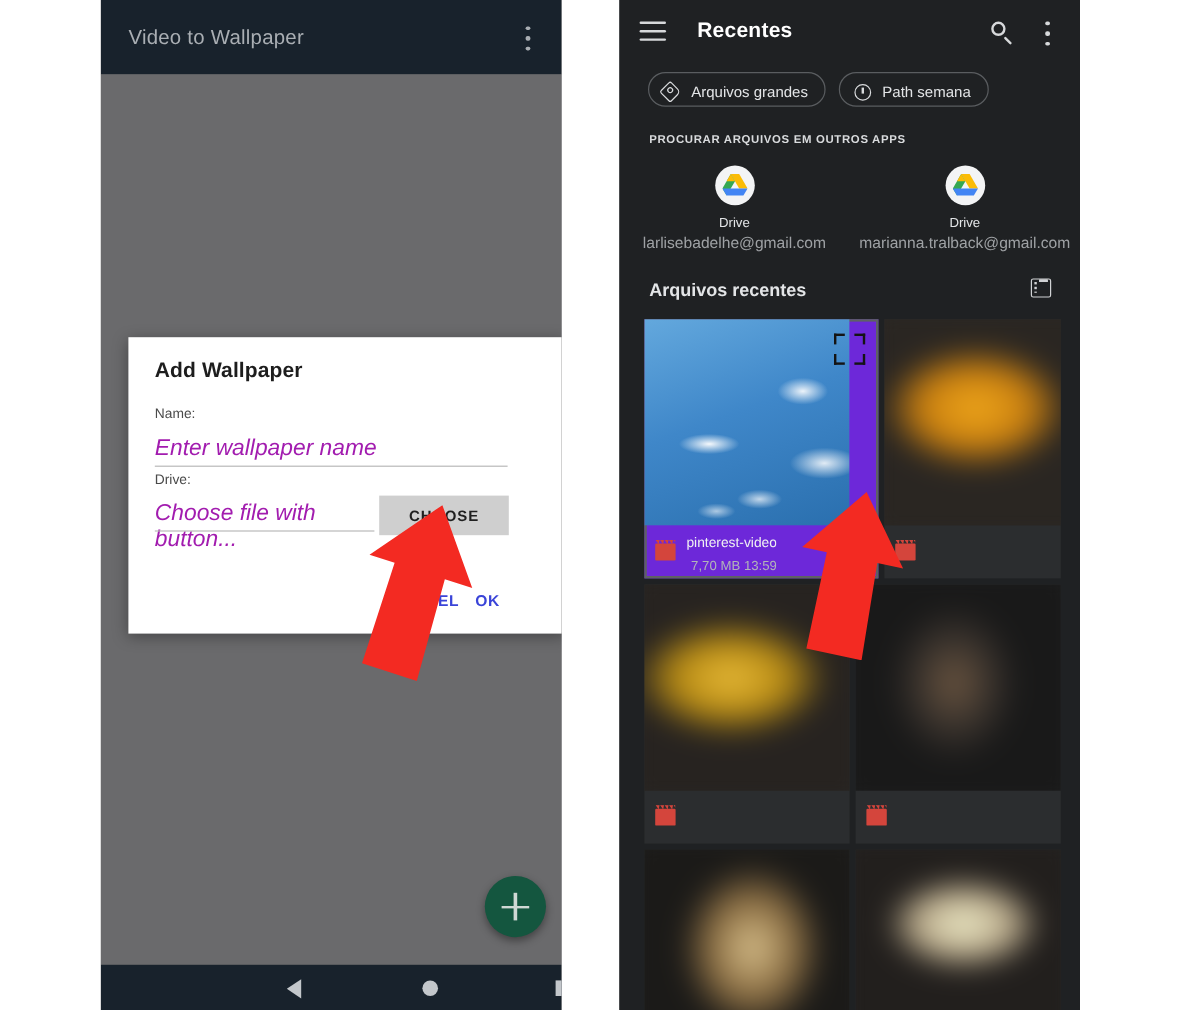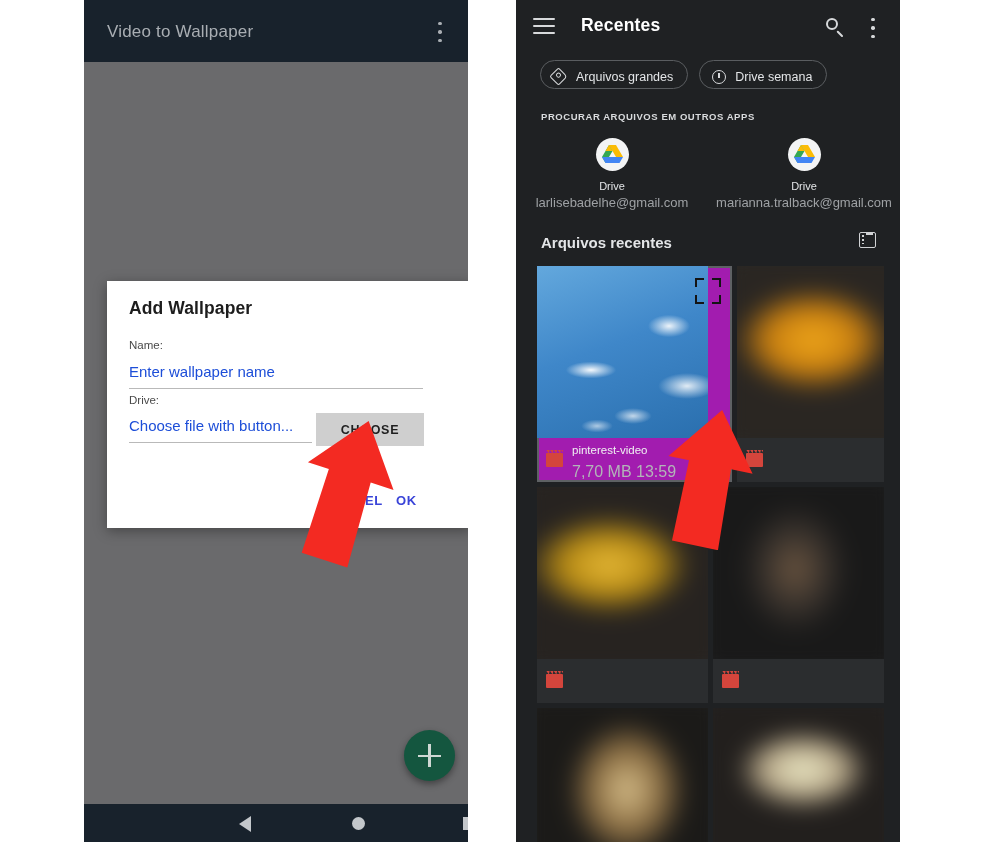--- a/index.html
+++ b/index.html
@@ -14,21 +14,21 @@
   .appbar-overflow{position:absolute;right:18px;top:21px;width:20px;height:22px;display:flex;flex-direction:column;justify-content:space-between;align-items:center;padding:1px 0;box-sizing:border-box;}
   .appbar-overflow i{display:block;width:3.4px;height:3.4px;border-radius:50%;background:#a9aeb3;}
   .scrim{position:absolute;left:0;top:62px;width:384px;height:742px;background:#6a6a6c;}
 
   
   .dialog{position:absolute;left:23px;top:281px;width:364px;height:247px;background:#fff;box-shadow:0 3px 12px rgba(0,0,0,.35);}
   .dlg-title{position:absolute;left:22px;top:17px;font-size:17.5px;font-weight:bold;color:#1d1d1d;letter-spacing:.1px;}
   .dlg-label{position:absolute;font-size:11.5px;color:#4a4a4a;}
   .lbl-name{left:22px;top:58px;}
   .lbl-path{left:22px;top:113px;}
-  .dlg-field{position:absolute;font-size:15px;color:#1d4ed8;}
+  .dlg-field{position:absolute;font-size:19px;color:#a21caf;font-style:italic;}
   .fld-name{left:22px;top:82px;width:294px;}
   .fld-name .line{position:absolute;left:0;top:25px;width:294px;height:1px;background:#b9b9b9;}
   .fld-path{left:22px;top:136px;width:183px;}
   .fld-path .line{position:absolute;left:0;top:25px;width:183px;height:1px;background:#b9b9b9;}
   .choose-btn{position:absolute;left:209px;top:132px;width:108px;height:33px;background:#cfcfcf;display:flex;align-items:center;justify-content:center;font-size:12.5px;font-weight:bold;color:#1f1f1f;letter-spacing:.7px;}
   .dlg-actions{position:absolute;left:0;top:203px;width:338px;height:34px;}
   .dlg-btn{position:absolute;font-size:13px;font-weight:bold;color:#3a44d8;letter-spacing:.6px;}
   .btn-cancel{left:218px;top:9px;}
   .btn-ok{left:289px;top:9px;}
 
@@ -81,28 +81,28 @@
   .listview-ico i:nth-child(2){top:6px;}
   .listview-ico i:nth-child(3){top:9.7px;}
   .listview-ico b{position:absolute;left:1.8px;width:1.9px;height:1.5px;background:#d1d3d5;}
   .listview-ico b:nth-of-type(1){top:2.3px;}
   .listview-ico b:nth-of-type(2){top:6px;}
   .listview-ico b:nth-of-type(3){top:9.7px;}
 
   .grid{position:absolute;left:21px;top:266px;width:347px;}
   .grid-row{display:flex;gap:5px;margin-bottom:5px;}
   .cell{width:171px;height:216px;background:#2b2d2f;position:relative;overflow:hidden;}
-  .cell.sel{outline:2px solid #5e6164;outline-offset:-2px;background:#a21caf;padding-left:48px;}
+  .cell.sel{outline:2px solid #5e6164;outline-offset:-2px;background:#6d28d9;padding-left:48px;}
   .thumb{position:absolute;left:0;top:0;width:171px;height:172px;overflow:hidden;}
   .cellbar{position:absolute;left:0;bottom:0;width:171px;height:44px;display:flex;align-items:center;padding-left:9px;box-sizing:border-box;gap:9px;}
   .film-ico{width:17px;height:14px;background:#d4453c;border-radius:1px;position:relative;flex:0 0 17px;}
   .film-ico::before{content:"";position:absolute;left:0;top:-3.5px;width:17px;height:4px;background:#d4453c;clip-path:polygon(0 0,17% 100%,22% 0,39% 100%,44% 0,61% 100%,66% 0,83% 100%,88% 0,100% 70%,100% 0);}
   .cell-meta{overflow:hidden;}
   .cell-name{font-size:11.5px;color:#f0f1f2;white-space:nowrap;}
-  .cell-sub{font-size:16px;color:#b2b5b8;margin-top:5px;white-space:nowrap;}
+  .cell-sub{font-size:11px;color:#b2b5b8;margin-top:5px;white-space:nowrap;text-align:right;}
   .blurname{height:9px;background:#55585b;border-radius:2px;filter:blur(2.4px);}
   .blursub{height:7px;background:#44474a;border-radius:2px;margin-top:5px;filter:blur(2.4px);}
   .expand-ico{position:absolute;right:11px;top:12px;width:26px;height:26px;}
   .expand-ico span{position:absolute;width:9px;height:9px;border:2.6px solid #141414;box-sizing:border-box;}
   .expand-ico span:nth-child(1){left:0;top:0;border-right:none;border-bottom:none;}
   .expand-ico span:nth-child(2){right:0;top:0;border-left:none;border-bottom:none;}
   .expand-ico span:nth-child(3){left:0;bottom:0;border-right:none;border-top:none;}
   .expand-ico span:nth-child(4){right:0;bottom:0;border-left:none;border-top:none;}
 
   .sky{position:absolute;inset:0;background:
@@ -197,21 +197,21 @@
       <div class="chip">
         <span class="chip-ico">
             <span class="tag-ico"></span>
           </span>
         <span>Arquivos grandes</span>
       </div>
       <div class="chip">
         <span class="chip-ico">
             <span class="clock-ico"></span>
           </span>
-        <span>Drive semana</span>
+        <span>Path semana</span>
       </div>
     </div>
 
     <div class="section-cap">PROCURAR ARQUIVOS EM OUTROS APPS</div>
 
     <div class="apps-row">
       <div class="app-item">
         <span class="drive-ico">
           <svg width="21" height="19" viewBox="0 0 21 19">
             <path d="M7 0 L14 0 L21 12 L14 12 Z" fill="#fbbc05"></path>

